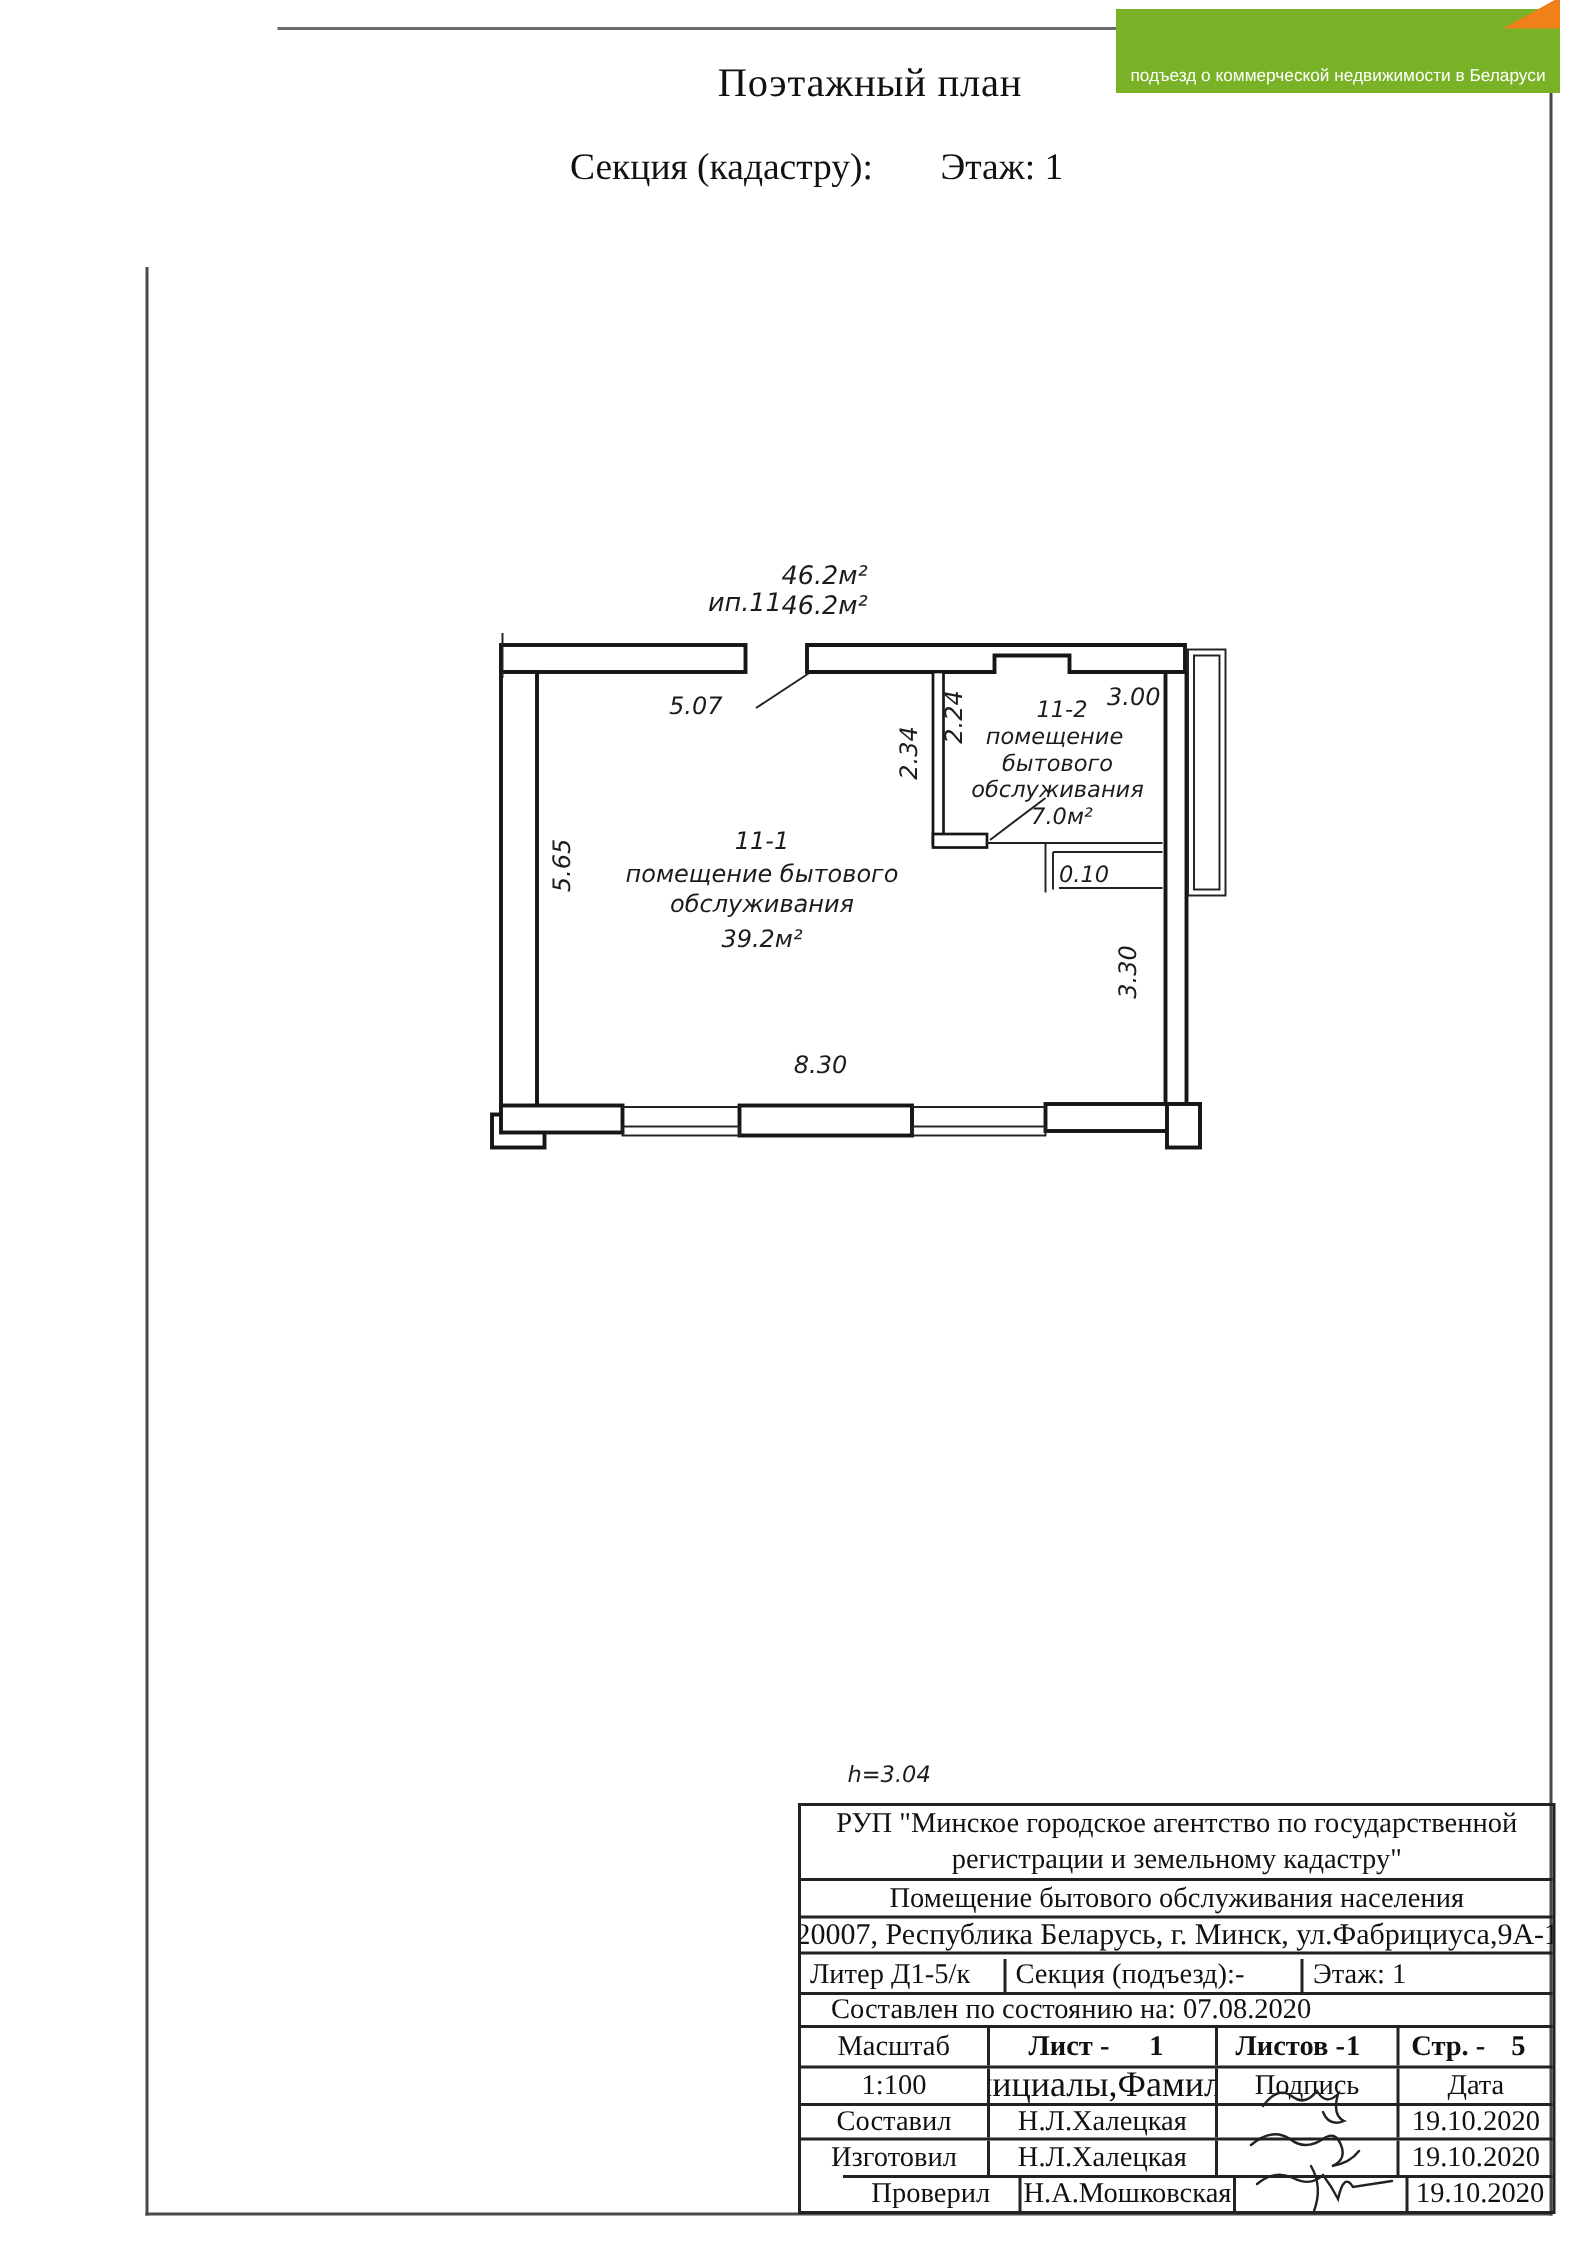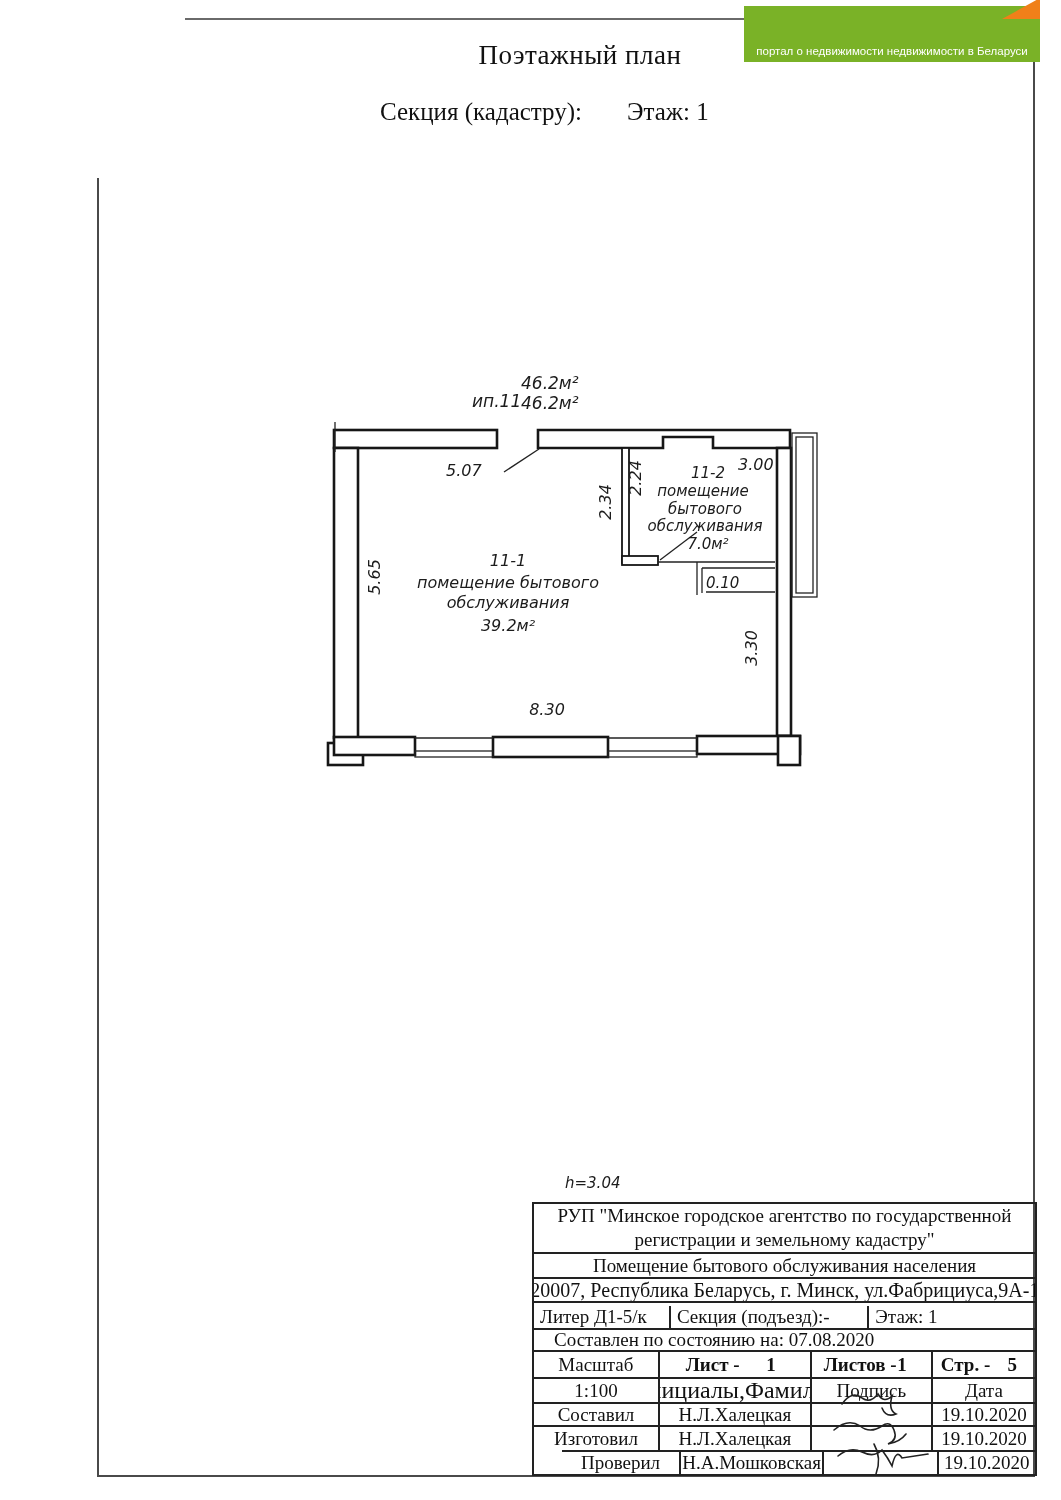--- a/index.html
+++ b/index.html
@@ -51,21 +51,21 @@
   <div class="frame" style="left:97px;top:1475px;width:938px;height:2px;"></div>
 
   <div id="doc-title">Поэтажный план</div>
   <div id="subtitle-row">
     <span id="section-label">Секция (кадастру):</span>
     <span id="floor-label">Этаж: 1</span>
   </div>
 
   <div id="logo">
     <div class="fold"></div>
-    <div id="logo-sub">портал о недвижимости недвижимости в Беларуси</div>
+    <div id="logo-sub">подъезд о коммерческой недвижимости в Беларуси</div>
   </div>
 
   <svg class="abs" id="floor-plan" style="left:320px;top:360px;" width="510" height="430" viewBox="0 0 510 430">
     <g stroke="#161616" stroke-width="2.6" fill="#ffffff">
 
       <rect x="8" y="383" width="35" height="22"></rect>
 
       <rect x="14" y="70" width="163" height="18"></rect>
 
       <path d="M218,70 H470 V88 H393 V77 H343 V88 H218 Z"></path>

